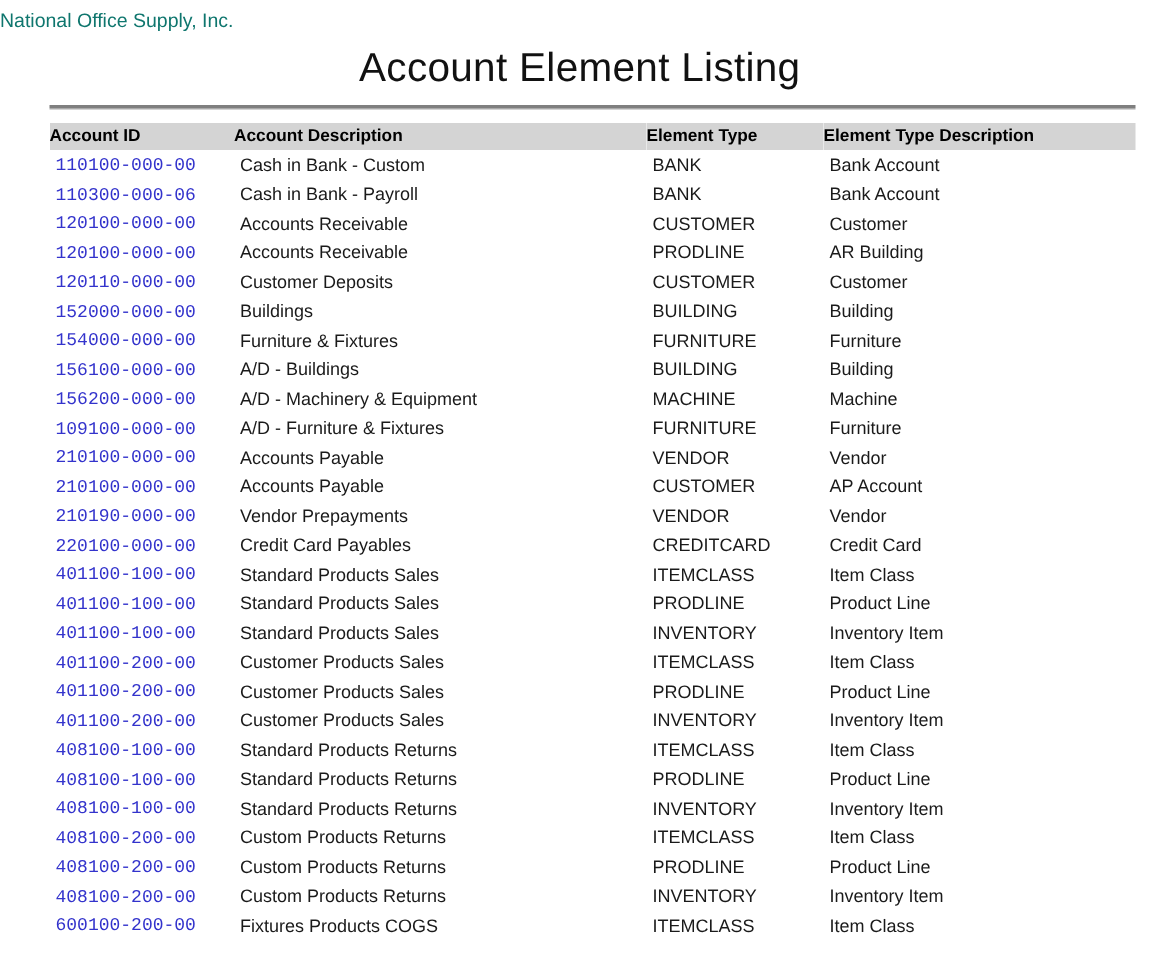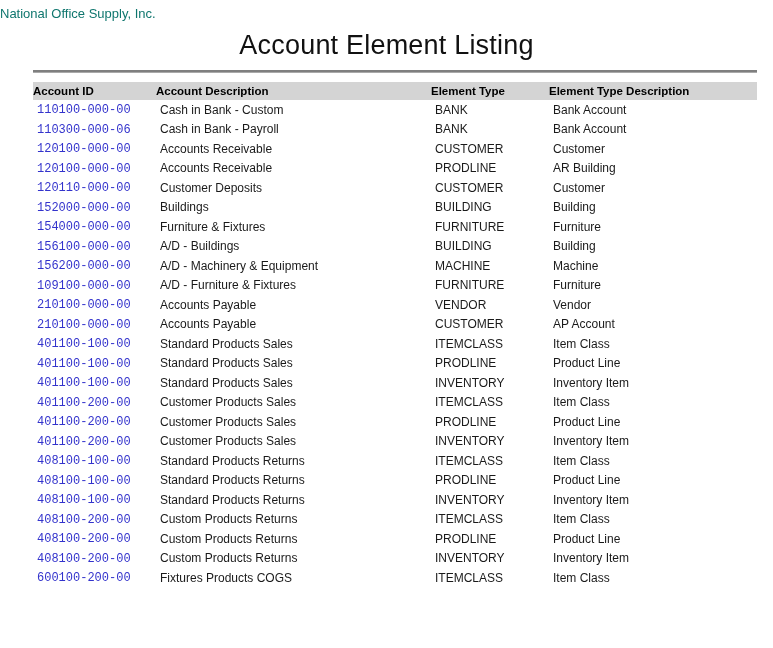--- a/index.html
+++ b/index.html
@@ -167,20 +167,32 @@
         <td><span>VENDOR</span></td>
         <td><span>Vendor</span></td>
       </tr>
       <tr>
         <td><span class="id-link">210100-000-00</span></td>
         <td><span>Accounts Payable</span></td>
         <td><span>CUSTOMER</span></td>
         <td><span>AP Account</span></td>
       </tr>
       <tr>
+        <td><span class="id-link">210190-000-00</span></td>
+        <td><span>Vendor Prepayments</span></td>
+        <td><span>VENDOR</span></td>
+        <td><span>Vendor</span></td>
+      </tr>
+      <tr>
+        <td><span class="id-link">220100-000-00</span></td>
+        <td><span>Credit Card Payables</span></td>
+        <td><span>CREDITCARD</span></td>
+        <td><span>Credit Card</span></td>
+      </tr>
+      <tr>
         <td><span class="id-link">401100-100-00</span></td>
         <td><span>Standard Products Sales</span></td>
         <td><span>ITEMCLASS</span></td>
         <td><span>Item Class</span></td>
       </tr>
       <tr>
         <td><span class="id-link">401100-100-00</span></td>
         <td><span>Standard Products Sales</span></td>
         <td><span>PRODLINE</span></td>
         <td><span>Product Line</span></td>

